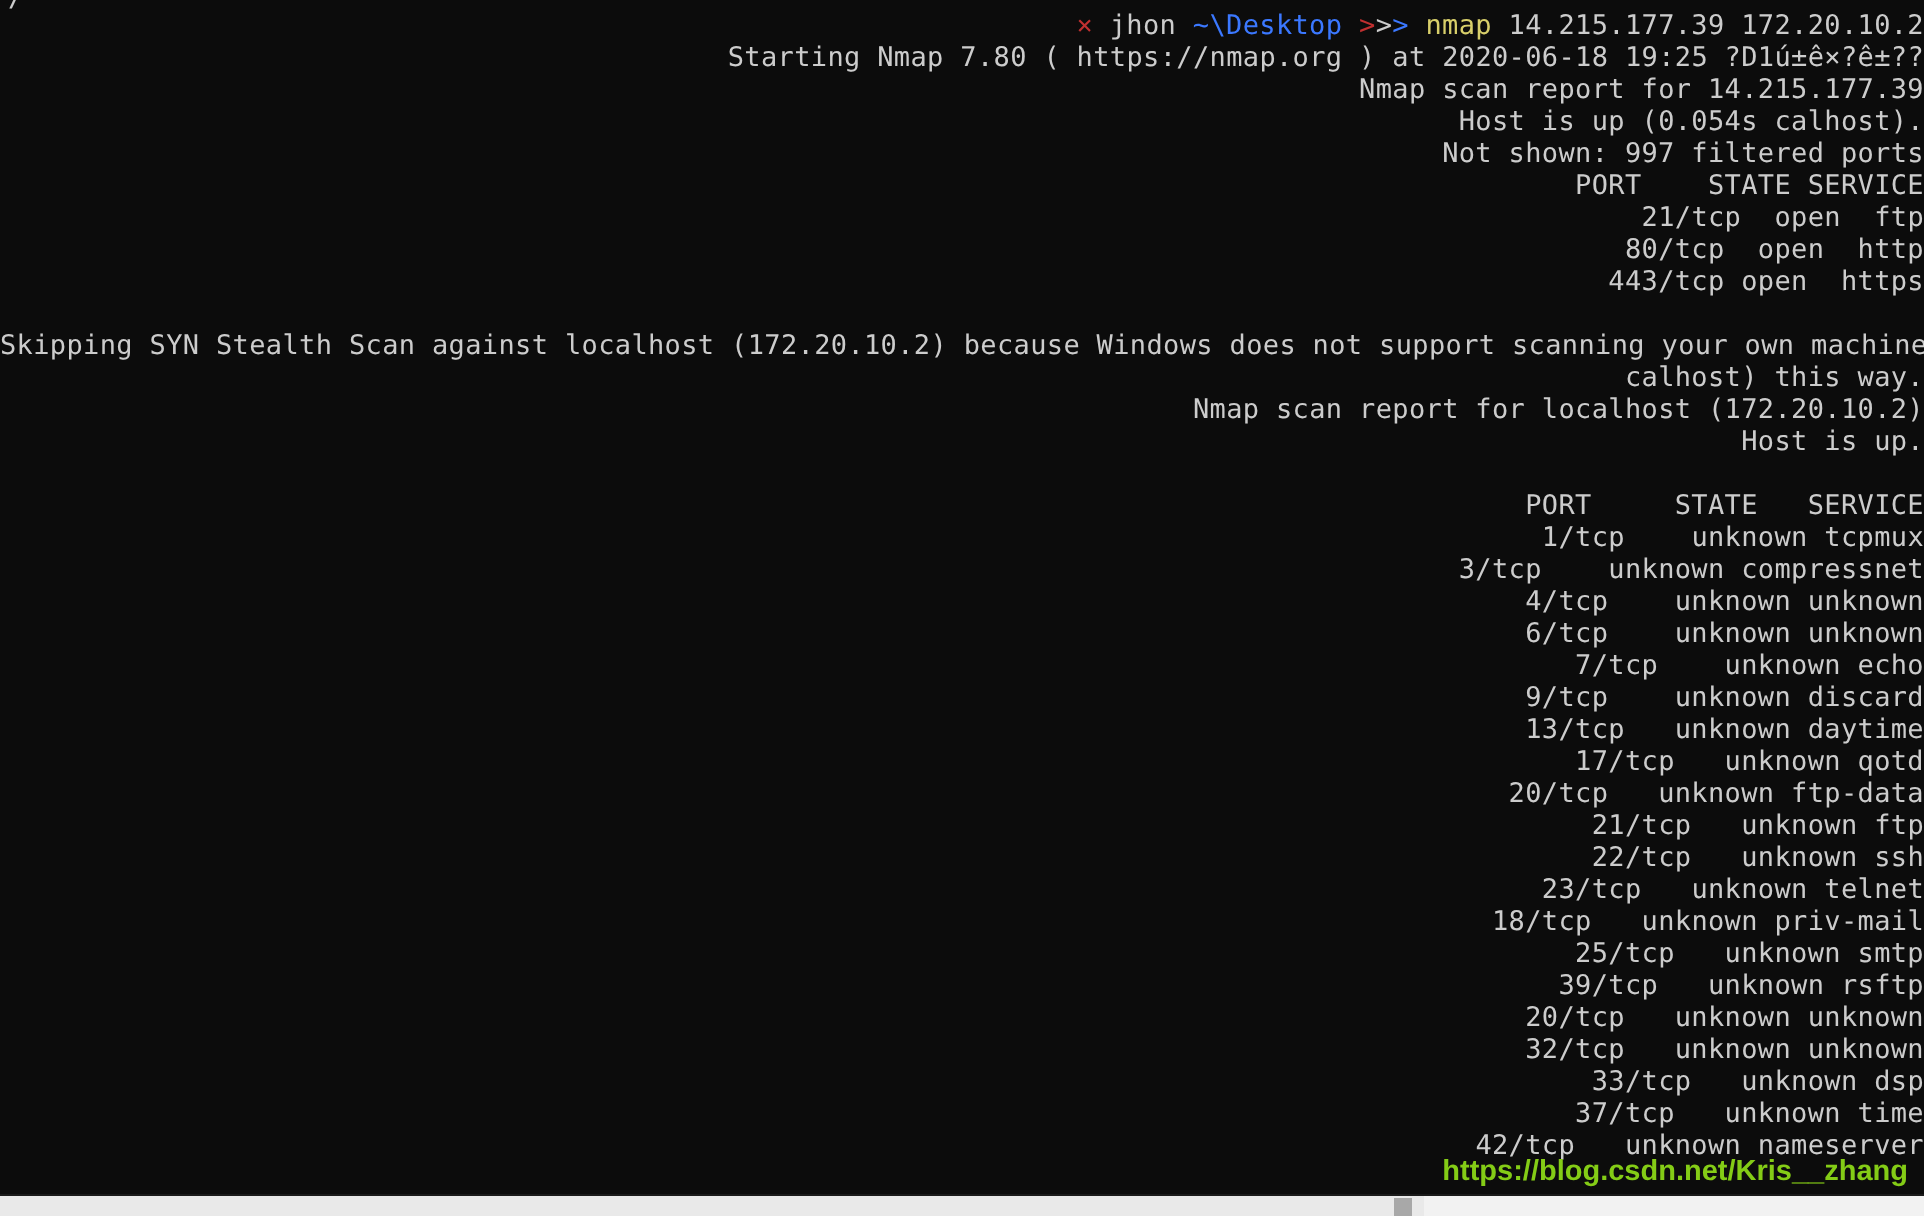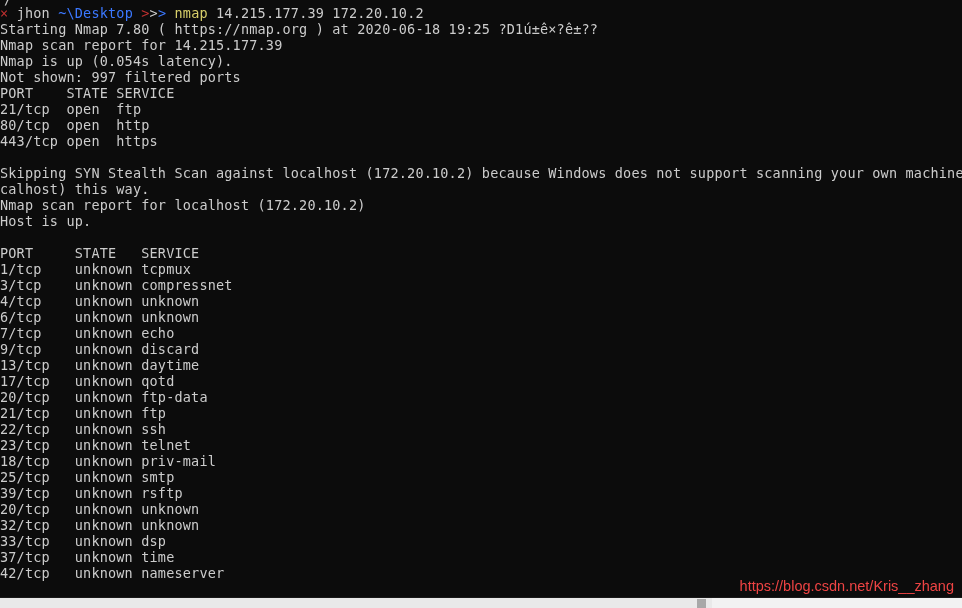--- a/index.html
+++ b/index.html
@@ -7,20 +7,21 @@
     padding: 0;
     background: #0c0c0c;
   }
   #screen {
     position: relative;
     width: 962px;
     height: 608px;
     background: #0c0c0c;
     overflow: hidden;
     font-family: "DejaVu Sans Mono", "Liberation Mono", monospace;
+    text-align: right;
   }
   #terminal {
     position: absolute;
     left: 0;
     top: 0;
     width: 962px;
     height: 597px;
     background: #0c0c0c;
     overflow: hidden;
   }
@@ -81,25 +82,26 @@
     width: 250px;
     height: 10px;
     background: #f2f2f2;
   }
 
   
   #watermark {
     position: absolute;
     right: 8px;
     bottom: 13px;
-    color: #ef4444;
+    color: #84cc16;
     font-family: "Liberation Sans", "DejaVu Sans", sans-serif;
     font-size: 14.5px;
     line-height: 18px;
     white-space: nowrap;
+    font-weight: bold;
   }
   #watermark-ghost {
     position: absolute;
     right: 20px;
     bottom: -6px;
     color: #d9c9a0;
     font-family: "Liberation Sans", "DejaVu Sans", sans-serif;
     font-size: 13px;
     opacity: 0.75;
     white-space: nowrap;
@@ -114,21 +116,21 @@
 
     <div class="partial-top">/</div>
 
     <div class="lines">
 
       <div class="line"><span class="seg c-red">×</span><span class="seg c-white"> </span><span class="seg c-white">jhon</span><span class="seg c-white"> </span><span class="seg c-blue">~\Desktop</span><span class="seg c-white"> </span><span class="seg c-red">&gt;</span><span class="seg c-white">&gt;</span><span class="seg c-blue">&gt;</span><span class="seg c-white"> </span><span class="seg c-yellow">nmap</span><span class="seg c-white"> </span><span class="seg c-white">14.215.177.39 172.20.10.2</span></div>
 
       <div id="output-lines">
           <div class="line">Starting Nmap 7.80 ( https://nmap.org ) at 2020-06-18 19:25 ?D1ú±ê×?ê±??</div>
           <div class="line">Nmap scan report for 14.215.177.39</div>
-          <div class="line">Nmap is up (0.054s latency).</div>
+          <div class="line">Host is up (0.054s calhost).</div>
           <div class="line">Not shown: 997 filtered ports</div>
           <div class="line">PORT    STATE SERVICE</div>
           <div class="line">21/tcp  open  ftp</div>
           <div class="line">80/tcp  open  http</div>
           <div class="line">443/tcp open  https</div>
           <div class="line blank"> </div>
           <div class="line">Skipping SYN Stealth Scan against localhost (172.20.10.2) because Windows does not support scanning your own machine (lo</div>
           <div class="line">calhost) this way.</div>
           <div class="line">Nmap scan report for localhost (172.20.10.2)</div>
           <div class="line">Host is up.</div>

